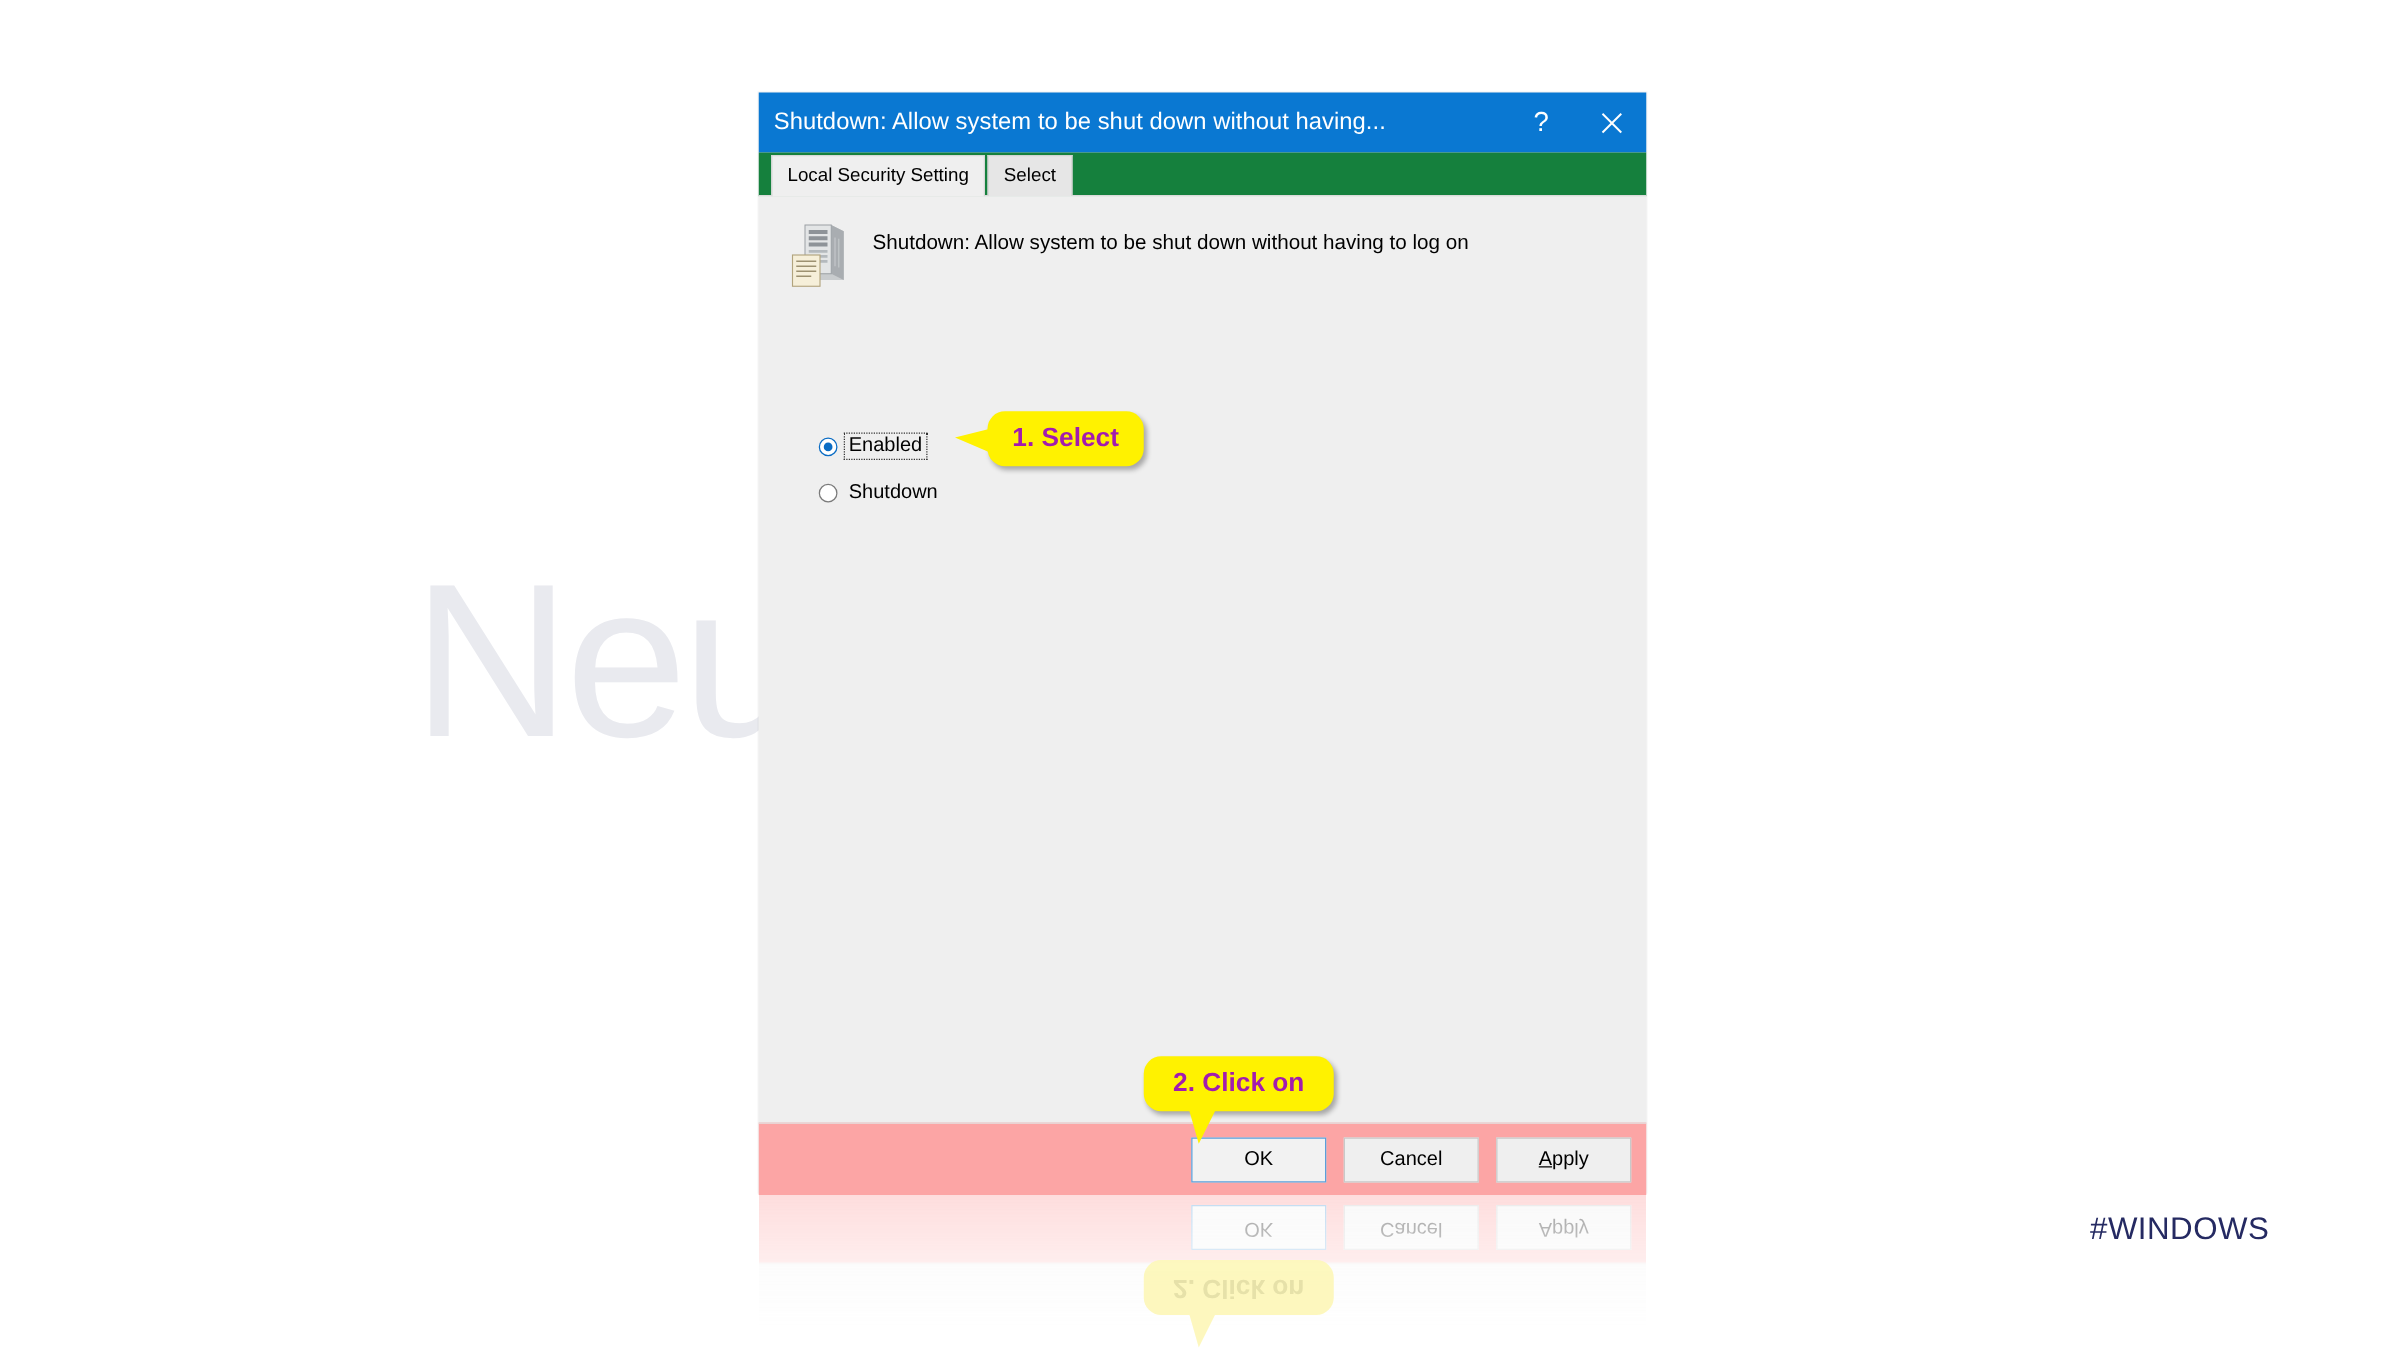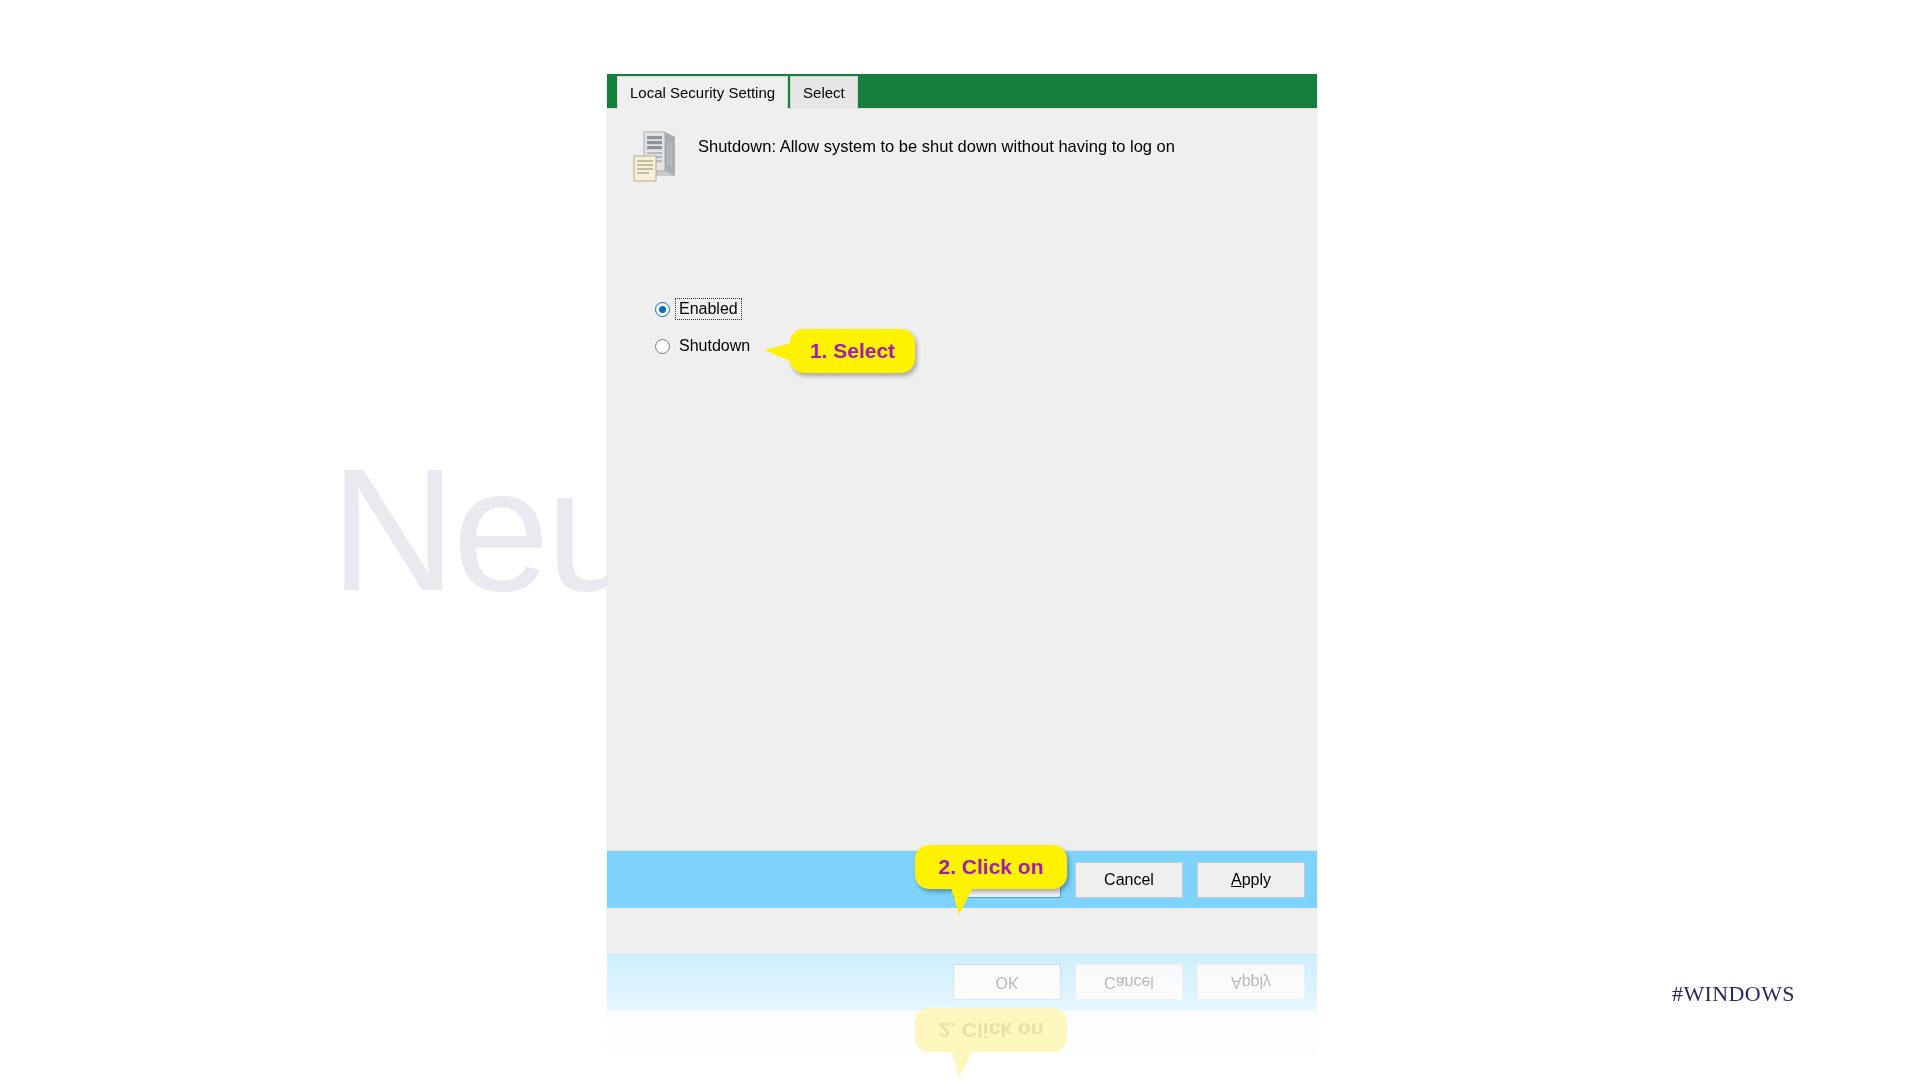--- a/index.html
+++ b/index.html
@@ -183,21 +183,21 @@
   }
   .option-label.focused {
     outline: 1px dotted #333;
     outline-offset: 0px;
   }
 
   
   .dialog-footer {
     position: relative;
     height: 57px;
-    background: #7dd3fc;
+    background: #fca5a5;
     border-top: 1px solid #e2e2e2;
     display: flex;
     align-items: center;
     justify-content: flex-end;
     padding-right: 12px;
   }
   .dlg-btn {
     width: 108px;
     height: 36px;
     line-height: 34px;
@@ -320,28 +320,27 @@
     border-right: 14px solid transparent;
     border-bottom: 28px solid #fdf7b8;
     border-top: none;
   }
 
   
   #hashtag {
     position: absolute;
     left: 1672px;
     top: 969px;
-    font-size: 22px;
+    font-size: 25px;
     color: #252a62;
-    font-family: Liberation Serif, serif;
+    font-family: Liberation Sans, sans-serif;
     font-weight: 400;
     letter-spacing: 0.4px;
     white-space: nowrap;
     z-index: 10;
-    margin-top: 12px;
   }
 </style>
 </head>
 <body>
 
 <div id="stage">
 
   <div class="watermark">NeuronVM</div>
 
   <div id="reflection">
@@ -360,20 +359,32 @@
     </div>
   </div>
 
   <div class="callout" id="callout-click-reflection">
     <span class="tail-down"></span>
     <span>2. Click on</span>
   </div>
 
   <div id="dialog">
 
+    <div class="titlebar">
+      <div class="title-text">Shutdown: Allow system to be shut down without having...</div>
+      <div class="title-btn help">
+        <span>?</span>
+      </div>
+      <div class="title-btn close">
+        <svg width="21" height="21" viewBox="0 0 21 21" aria-hidden="true">
+          <line x1="3" y1="3" x2="18" y2="18" stroke="#ffffff" stroke-width="1.6"></line>
+          <line x1="18" y1="3" x2="3" y2="18" stroke="#ffffff" stroke-width="1.6"></line>
+        </svg>
+      </div>
+    </div>
 
     <div class="tabstrip">
       <div class="tab active">
         <span>Local Security Setting</span>
       </div>
       <div class="tab">
         <span>Select</span>
       </div>
     </div>
 

